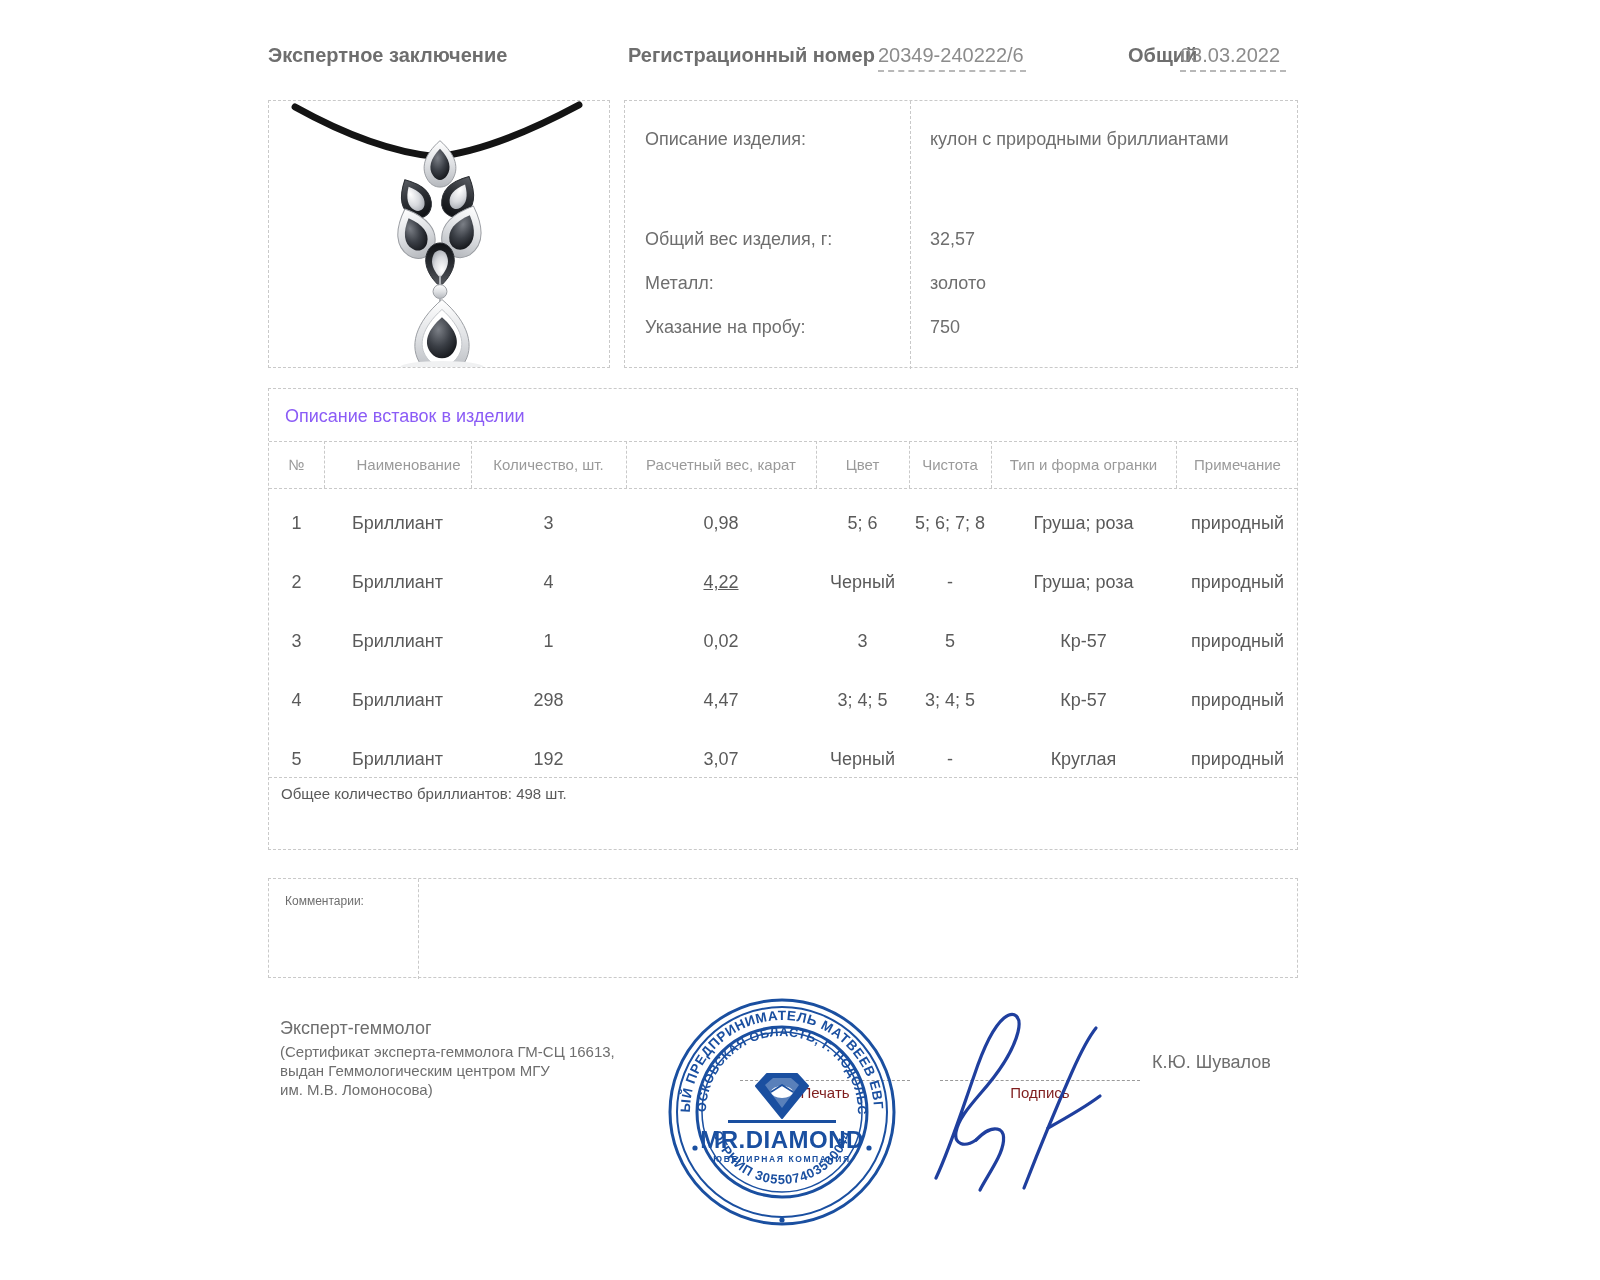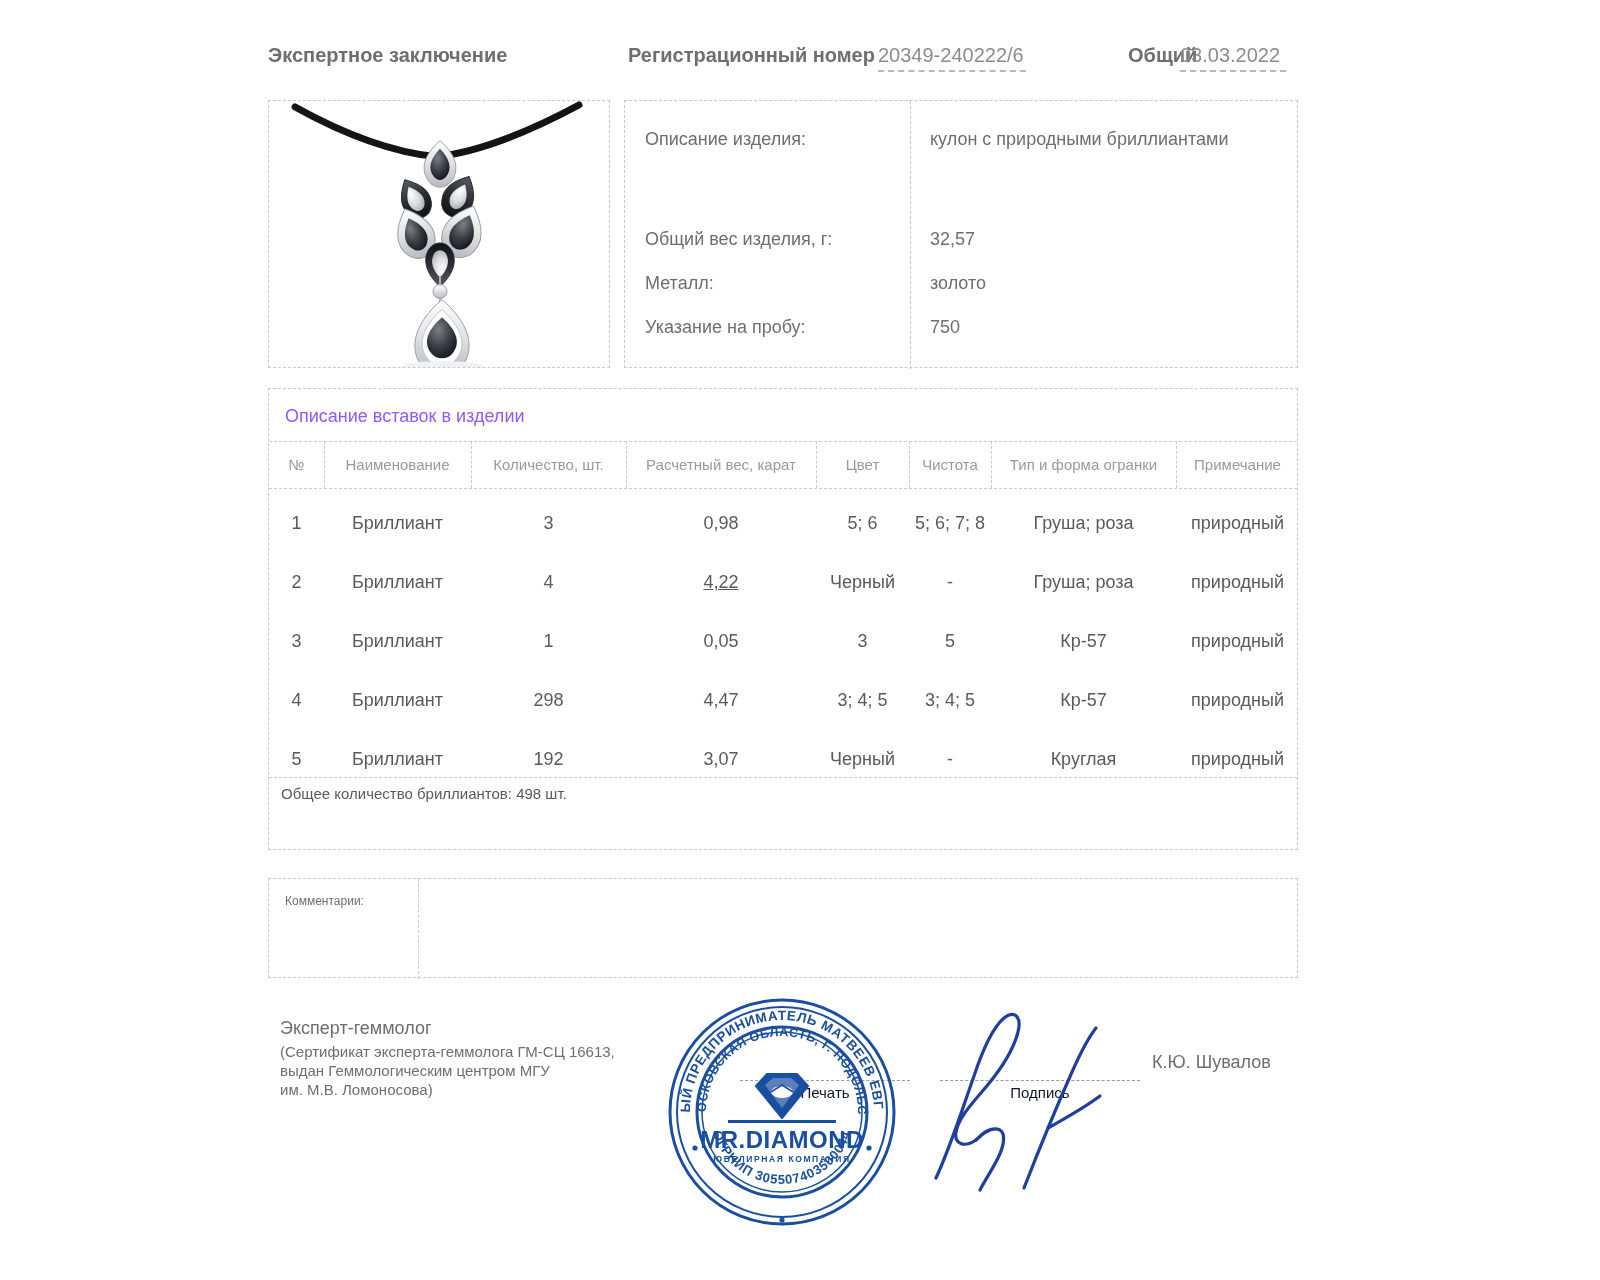--- a/index.html
+++ b/index.html
@@ -204,21 +204,21 @@
     position: absolute;
     height: 0;
     border-top: 1px dashed #9a9a9a;
   }
   .sign-line.stamp { left: 472px; top: 72px; width: 170px; }
   .sign-line.sig   { left: 672px; top: 72px; width: 200px; }
   .sign-cap {
     position: absolute;
     top: 76px;
     font-size: 15px;
-    color: #0f172a;
+    color: #7f1d1d;
     text-align: center;
     white-space: nowrap;
   }
   .sign-cap.stamp { left: 472px; width: 170px; }
   .sign-cap.sig   { left: 672px; width: 200px; }
   .expert-name {
     position: absolute;
     left: 884px; top: 44px;
     font-size: 18px;
     color: #6e6e6e;
@@ -345,21 +345,21 @@
 
     <div class="col-div" style="left:55px;"></div>
     <div class="col-div" style="left:202px;"></div>
     <div class="col-div" style="left:357px;"></div>
     <div class="col-div" style="left:547px;"></div>
     <div class="col-div" style="left:640px;"></div>
     <div class="col-div" style="left:722px;"></div>
     <div class="col-div" style="left:907px;"></div>
 
     <div class="th" style="left:0px;   width:55px;">№</div>
-    <div class="th" style="left:55px;  width:147px;">Наименование</div>
+    <div class="th" style="left:66px;  width:147px;">Наименование</div>
     <div class="th" style="left:202px; width:155px;">Количество, шт.</div>
     <div class="th" style="left:357px; width:190px;">Расчетный вес, карат</div>
     <div class="th" style="left:547px; width:93px;">Цвет</div>
     <div class="th" style="left:640px; width:82px;">Чистота</div>
     <div class="th" style="left:722px; width:185px;">Тип и форма огранки</div>
     <div class="th" style="left:907px; width:123px;">Примечание</div>
 
     <div class="td" style="top:105px; left:0px;   width:55px;">1</div>
     <div class="td" style="top:105px; left:55px;  width:147px;">Бриллиант</div>
     <div class="td" style="top:105px; left:202px; width:155px;">3</div>
@@ -374,21 +374,21 @@
     <div class="td" style="top:164px; left:202px; width:155px;">4</div>
     <div class="td" style="top:164px; left:357px; width:190px;text-decoration:underline;">4,22</div>
     <div class="td" style="top:164px; left:547px; width:93px;">Черный</div>
     <div class="td" style="top:164px; left:640px; width:82px;">-</div>
     <div class="td" style="top:164px; left:722px; width:185px;">Груша; роза</div>
     <div class="td" style="top:164px; left:907px; width:123px;">природный</div>
 
     <div class="td" style="top:223px; left:0px;   width:55px;">3</div>
     <div class="td" style="top:223px; left:55px;  width:147px;">Бриллиант</div>
     <div class="td" style="top:223px; left:202px; width:155px;">1</div>
-    <div class="td" style="top:223px; left:357px; width:190px;">0,05</div>
+    <div class="td" style="top:223px; left:357px; width:190px;">0,02</div>
     <div class="td" style="top:223px; left:547px; width:93px;">3</div>
     <div class="td" style="top:223px; left:640px; width:82px;">5</div>
     <div class="td" style="top:223px; left:722px; width:185px;">Кр-57</div>
     <div class="td" style="top:223px; left:907px; width:123px;">природный</div>
 
     <div class="td" style="top:282px; left:0px;   width:55px;">4</div>
     <div class="td" style="top:282px; left:55px;  width:147px;">Бриллиант</div>
     <div class="td" style="top:282px; left:202px; width:155px;">298</div>
     <div class="td" style="top:282px; left:357px; width:190px;">4,47</div>
     <div class="td" style="top:282px; left:547px; width:93px;">3; 4; 5</div>

